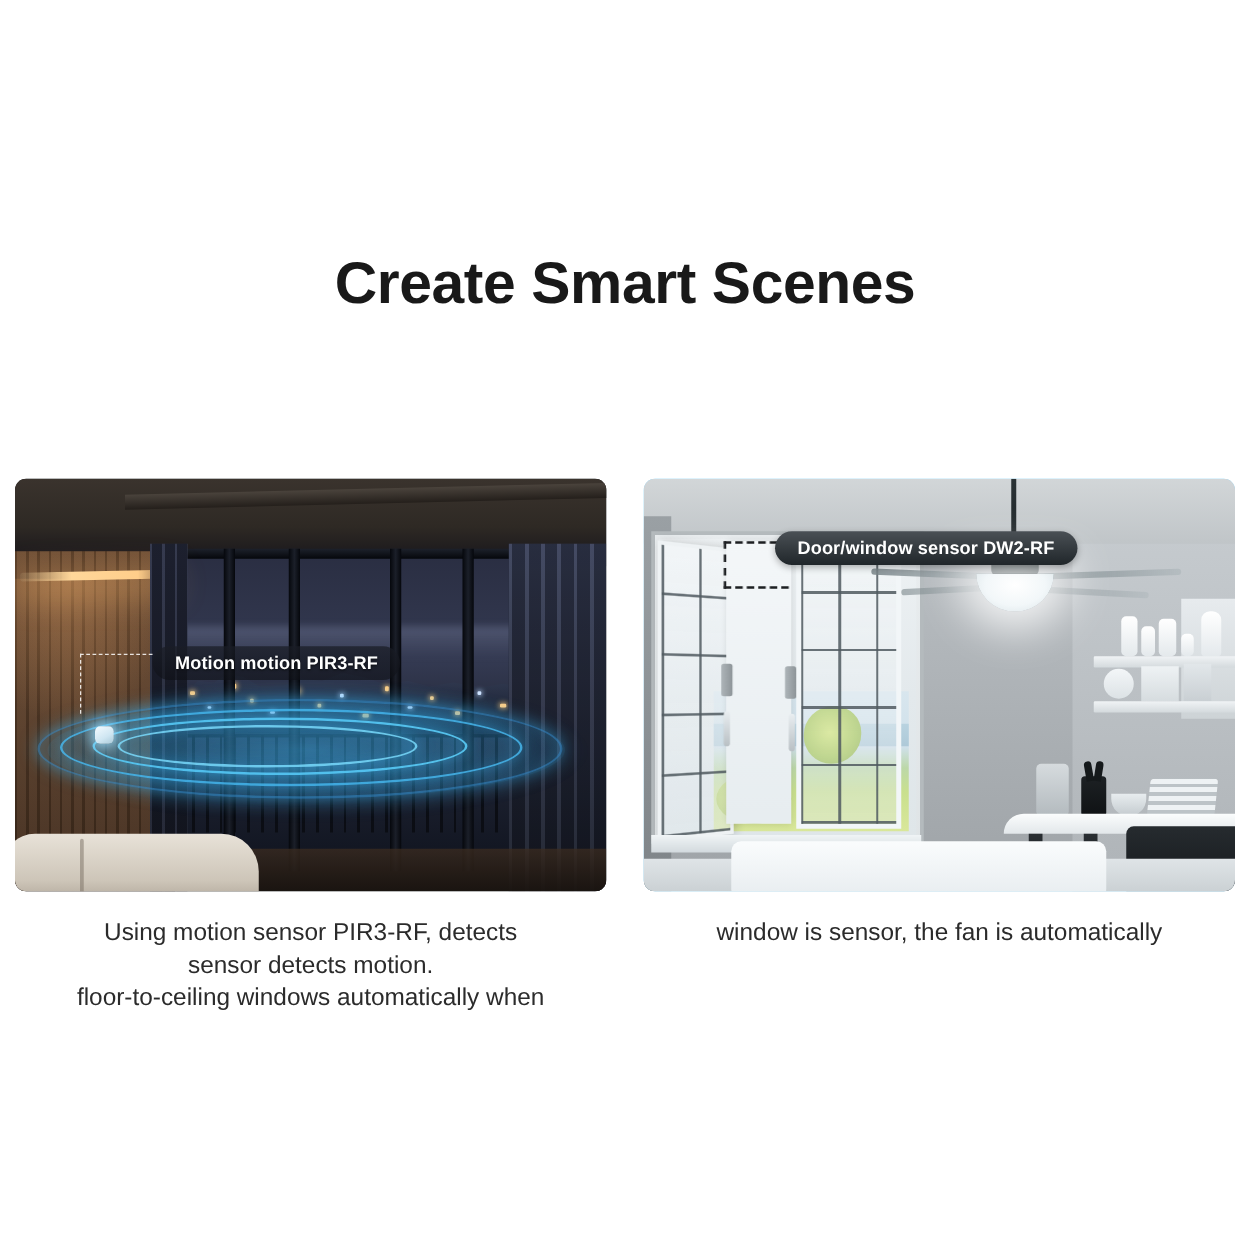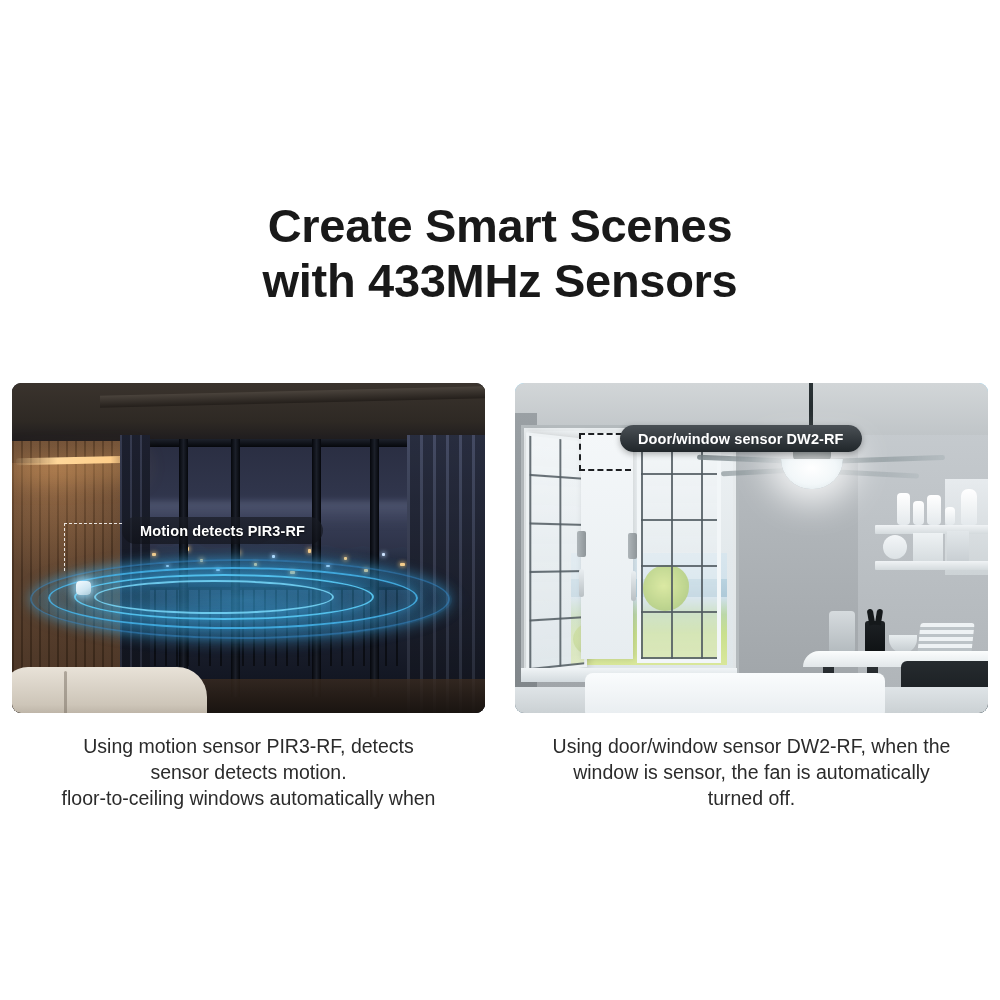--- a/index.html
+++ b/index.html
@@ -424,21 +424,20 @@
     border-top: 1px dashed rgba(255,255,255,.85);
   }
 </style>
 </head>
 <body>
 
 <div class="page">
 
   <h1 class="headline">
     <span>Create Smart Scenes</span>
-    <span class="l2">with 433MHz Sensors</span>
   </h1>
 
   <div class="panels">
 
     <div class="panel scene-night">
       <div class="n-ceiling"></div>
       <div class="n-ceiling-edge"></div>
       <div class="n-glass"></div>
       <div class="n-sky-band"></div>
       <div class="n-skyline"></div>
@@ -483,21 +482,21 @@
         <div class="n-zone-wide"></div>
         <div class="n-zone"></div>
         <div class="ring r1"></div>
         <div class="ring r2"></div>
         <div class="ring r3"></div>
         <div class="ring r4"></div>
         <div class="n-sensor"></div>
       </div>
 
       <div class="leader-night"></div>
-      <div class="pill night">Motion detects PIR3-RF</div>
+      <div class="pill night">Motion motion PIR3-RF</div>
     </div>
 
     <div class="panel scene-day">
       <div class="d-wall-back"></div>
       <div class="d-wall-right"></div>
       <div class="d-ceiling"></div>
       <div class="d-wall-left"></div>
 
       <div class="d-window-reveal"></div>
       <div class="d-window-outer"></div>
@@ -556,18 +555,16 @@
     </div>
   </div>
 
   <div style="position:absolute;top:733px;left:12px;width:473px;text-align:center;color:#2b2b2b;font-size:19.5px;line-height:26px;">
     <div>Using motion sensor PIR3-RF, detects</div>
     <div>sensor detects motion.</div>
     <div>floor-to-ceiling windows automatically when</div>
   </div>
 
   <div style="position:absolute;top:733px;left:515px;width:473px;text-align:center;color:#2b2b2b;font-size:19.5px;line-height:26px;">
-    <div>Using door/window sensor DW2-RF, when the</div>
     <div>window is sensor, the fan is automatically</div>
-    <div>turned off.</div>
   </div>
 
 </div>
 
 </body></html>

